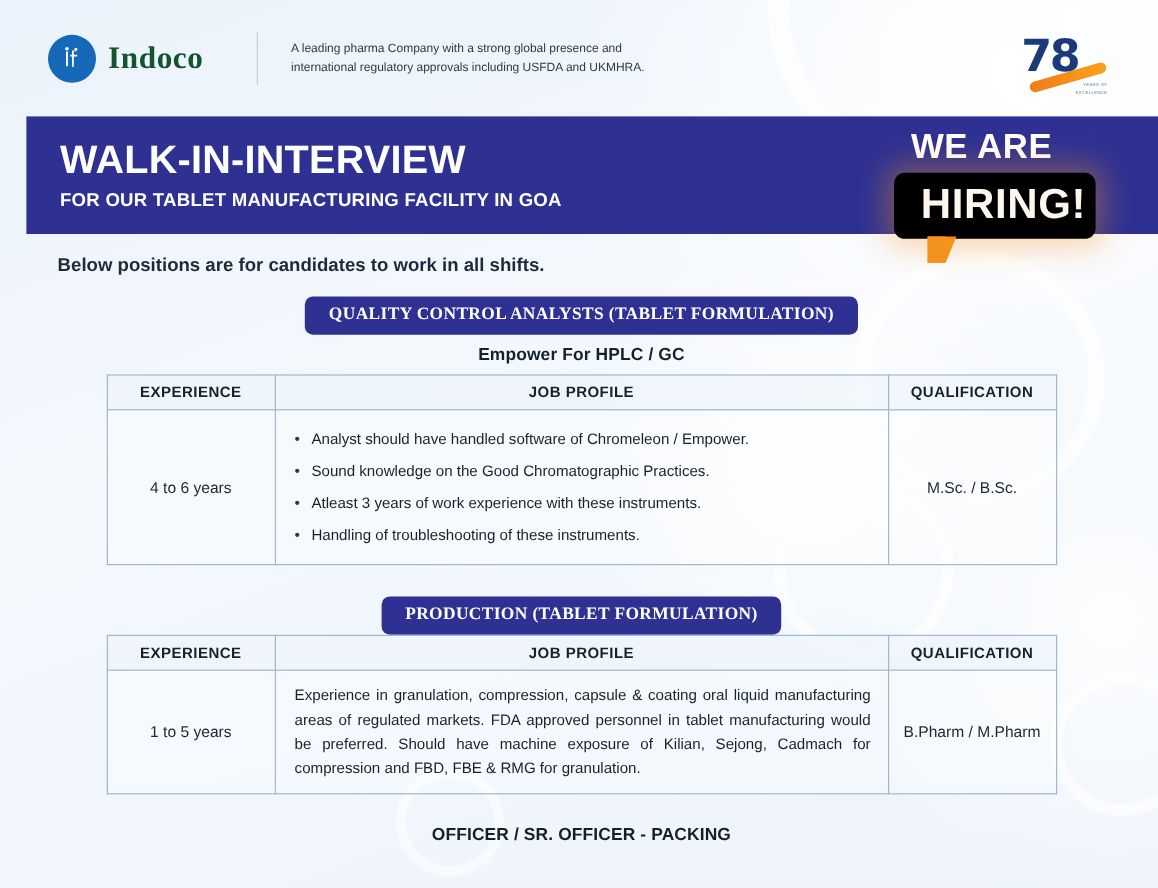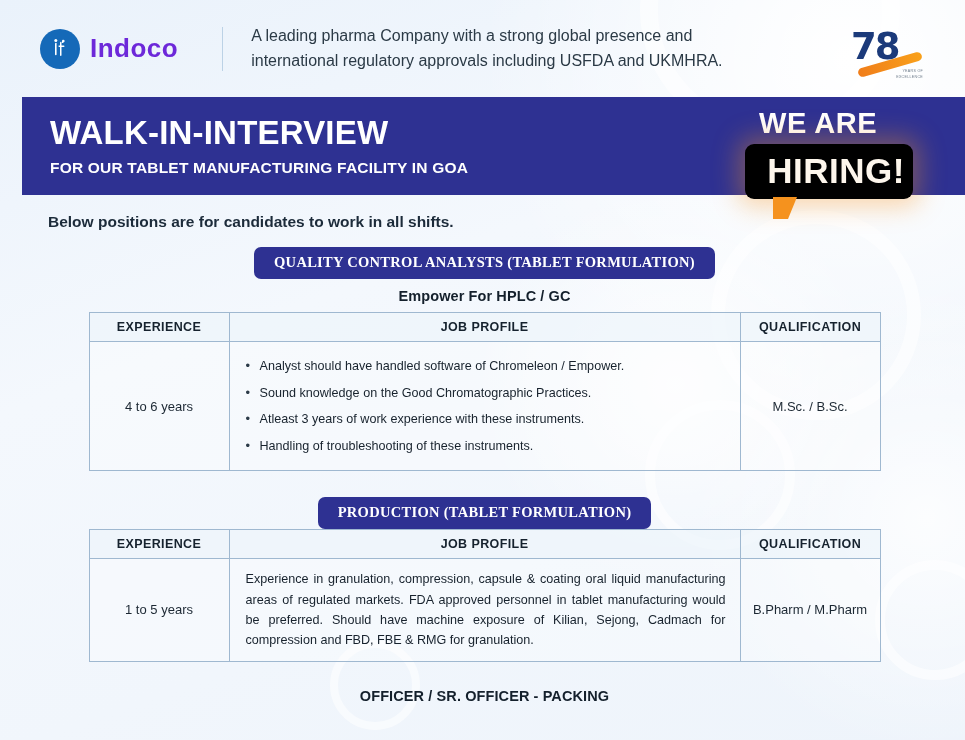--- a/index.html
+++ b/index.html
@@ -54,32 +54,32 @@
     width: 40px; height: 40px; border-radius: 50%;
     background: #1569b8;
     display: flex; align-items: center; justify-content: center;
     position: relative;
   }
   .logo-mark svg { display: block; }
   .logo-word {
     font-size: 26px;
     font-weight: bold;
     letter-spacing: .5px;
-    color: #6d28d9;
-    font-family: Liberation Sans, sans-serif;
+    color: #14532d;
+    font-family: Liberation Serif, serif;
   }
 
   .divider-v {
     width: 1px; height: 44px;
     background: #bcd2e6;
     margin: 0 28px 0 44px;
   }
 
   .tagline {
-    font-size: 16px;
+    font-size: 10px;
     line-height: 1.55;
     color: #2b3a46;
     max-width: 520px;
   }
 
   .anniversary {
     position: absolute;
     right: 42px; top: 28px;
     width: 72px; height: 52px;
   }

